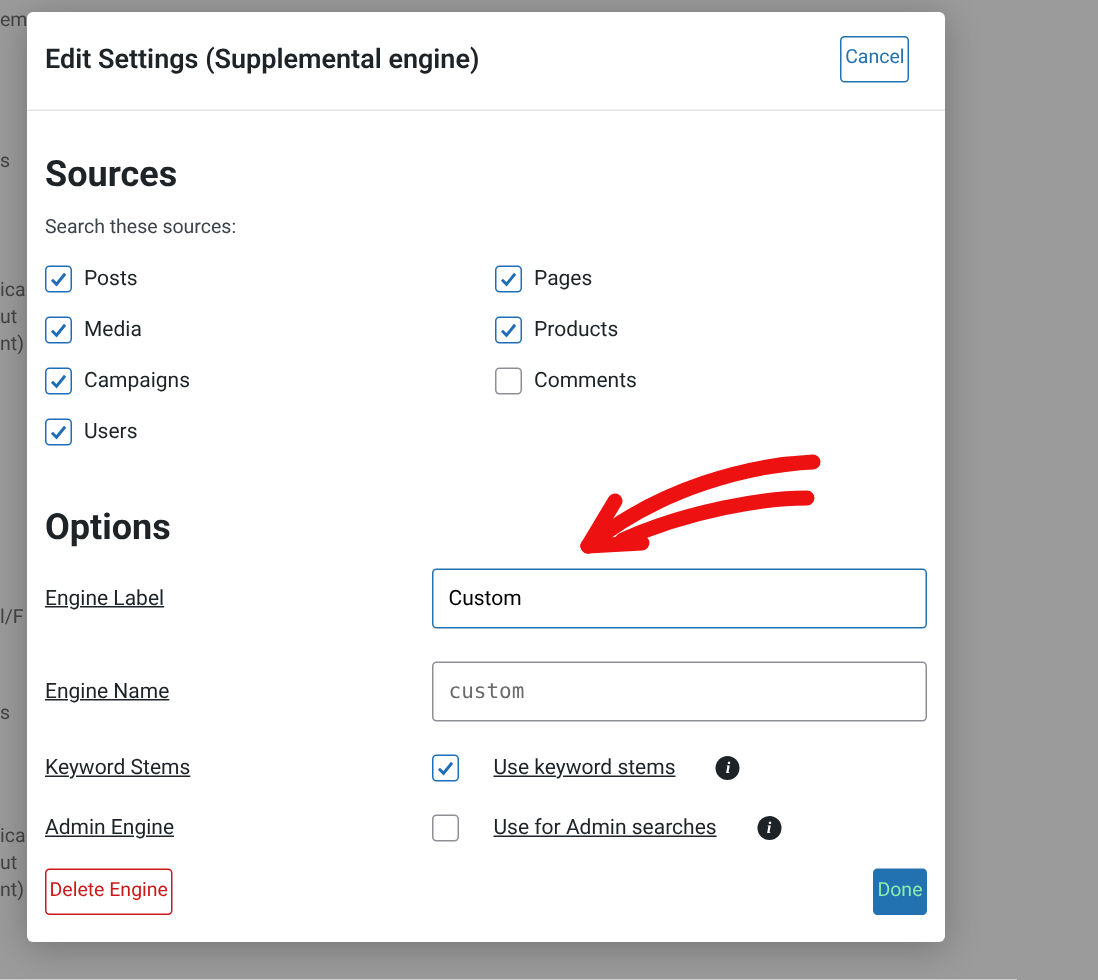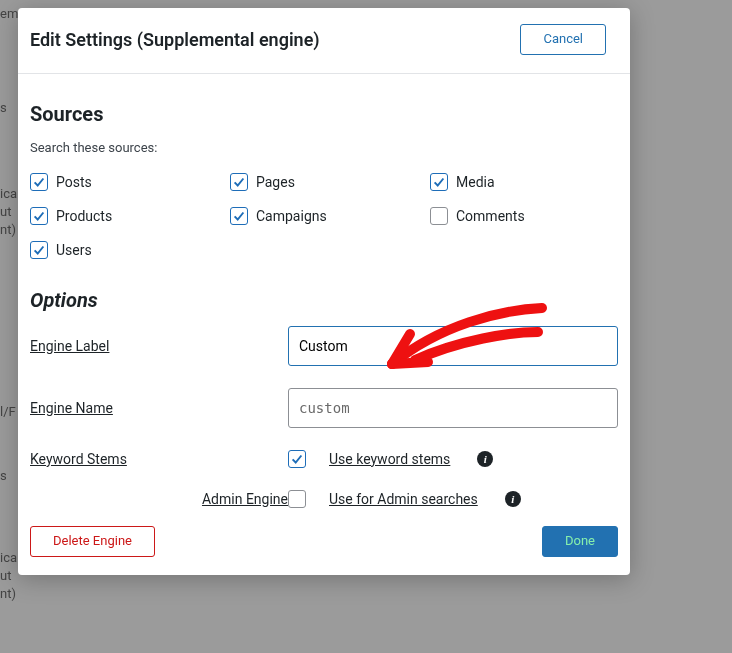--- a/index.html
+++ b/index.html
@@ -39,21 +39,21 @@
     font-weight:600;
   }
   .btn {
     display:inline-flex;
     align-items:center;
     justify-content:center;
     border-radius:3px;
     font-size:13px;
     font-weight:400;
     cursor:pointer;
-    padding:6px 22px;
+    padding:6px 2px;
     line-height:1.3;
   }
   .btn-secondary {
     background:#fff;
     color:#2271b1;
     border:1px solid #2271b1;
   }
   .btn-primary {
     background:#2271b1;
     color:#86efac;
@@ -61,32 +61,32 @@
   }
   .btn-danger {
     background:#fff;
     color:#cc1818;
     border:1px solid #cc1818;
   }
   .modal-body {
     padding:20px 12px 4px 12px;
   }
   h2.section {
-    font-size:20px;
+    font-size:24px;
     font-weight:700;
     margin:8px 0 14px 0;
   }
   .subtext {
     font-size:13px;
     color:#3c434a;
     margin-bottom:18px;
   }
   .sources-grid {
     display:grid;
-    grid-template-columns: repeat(3, 1fr);
+    grid-template-columns: repeat(2, 1fr);
     row-gap:16px;
     column-gap:12px;
     margin-bottom:10px;
   }
   .chk-row {
     display:flex;
     align-items:center;
     gap:8px;
     font-size:14px;
   }
@@ -246,21 +246,21 @@
       <label class="chk-row">
         <span class="chk">
             <svg viewBox="0 0 16 16">
               <polyline points="3,8.5 6.5,12 13,4" fill="none" stroke="#1e6db8" stroke-width="2.2"></polyline>
             </svg>
           </span>
         <span>Users</span>
       </label>
     </div>
 
-    <h2 class="section" style="margin-top:29px;font-style:italic;">Options</h2>
+    <h2 class="section" style="margin-top:40px;">Options</h2>
 
     <div class="options-table">
 
       <div class="opt-row">
         <div class="opt-label">Engine Label</div>
         <div class="opt-control">
           <input class="text-input focused" value="Custom" style="">
         </div>
       </div>
 
@@ -279,21 +279,21 @@
                 <svg viewBox="0 0 16 16">
                   <polyline points="3,8.5 6.5,12 13,4" fill="none" stroke="#1e6db8" stroke-width="2.2"></polyline>
                 </svg>
               </span>
             <span>Use keyword stems</span>
             <span class="info-icon">i</span>
           </label>
         </div>
       </div>
 
-      <div class="opt-row" style="margin-bottom:14px;text-align:right;">
+      <div class="opt-row" style="margin-bottom:14px;">
         <div class="opt-label">Admin Engine</div>
         <div class="opt-control">
           <label class="inline-chk">
             <span class="chk unchecked"></span>
             <span>Use for Admin searches</span>
             <span class="info-icon">i</span>
           </label>
         </div>
       </div>
 

